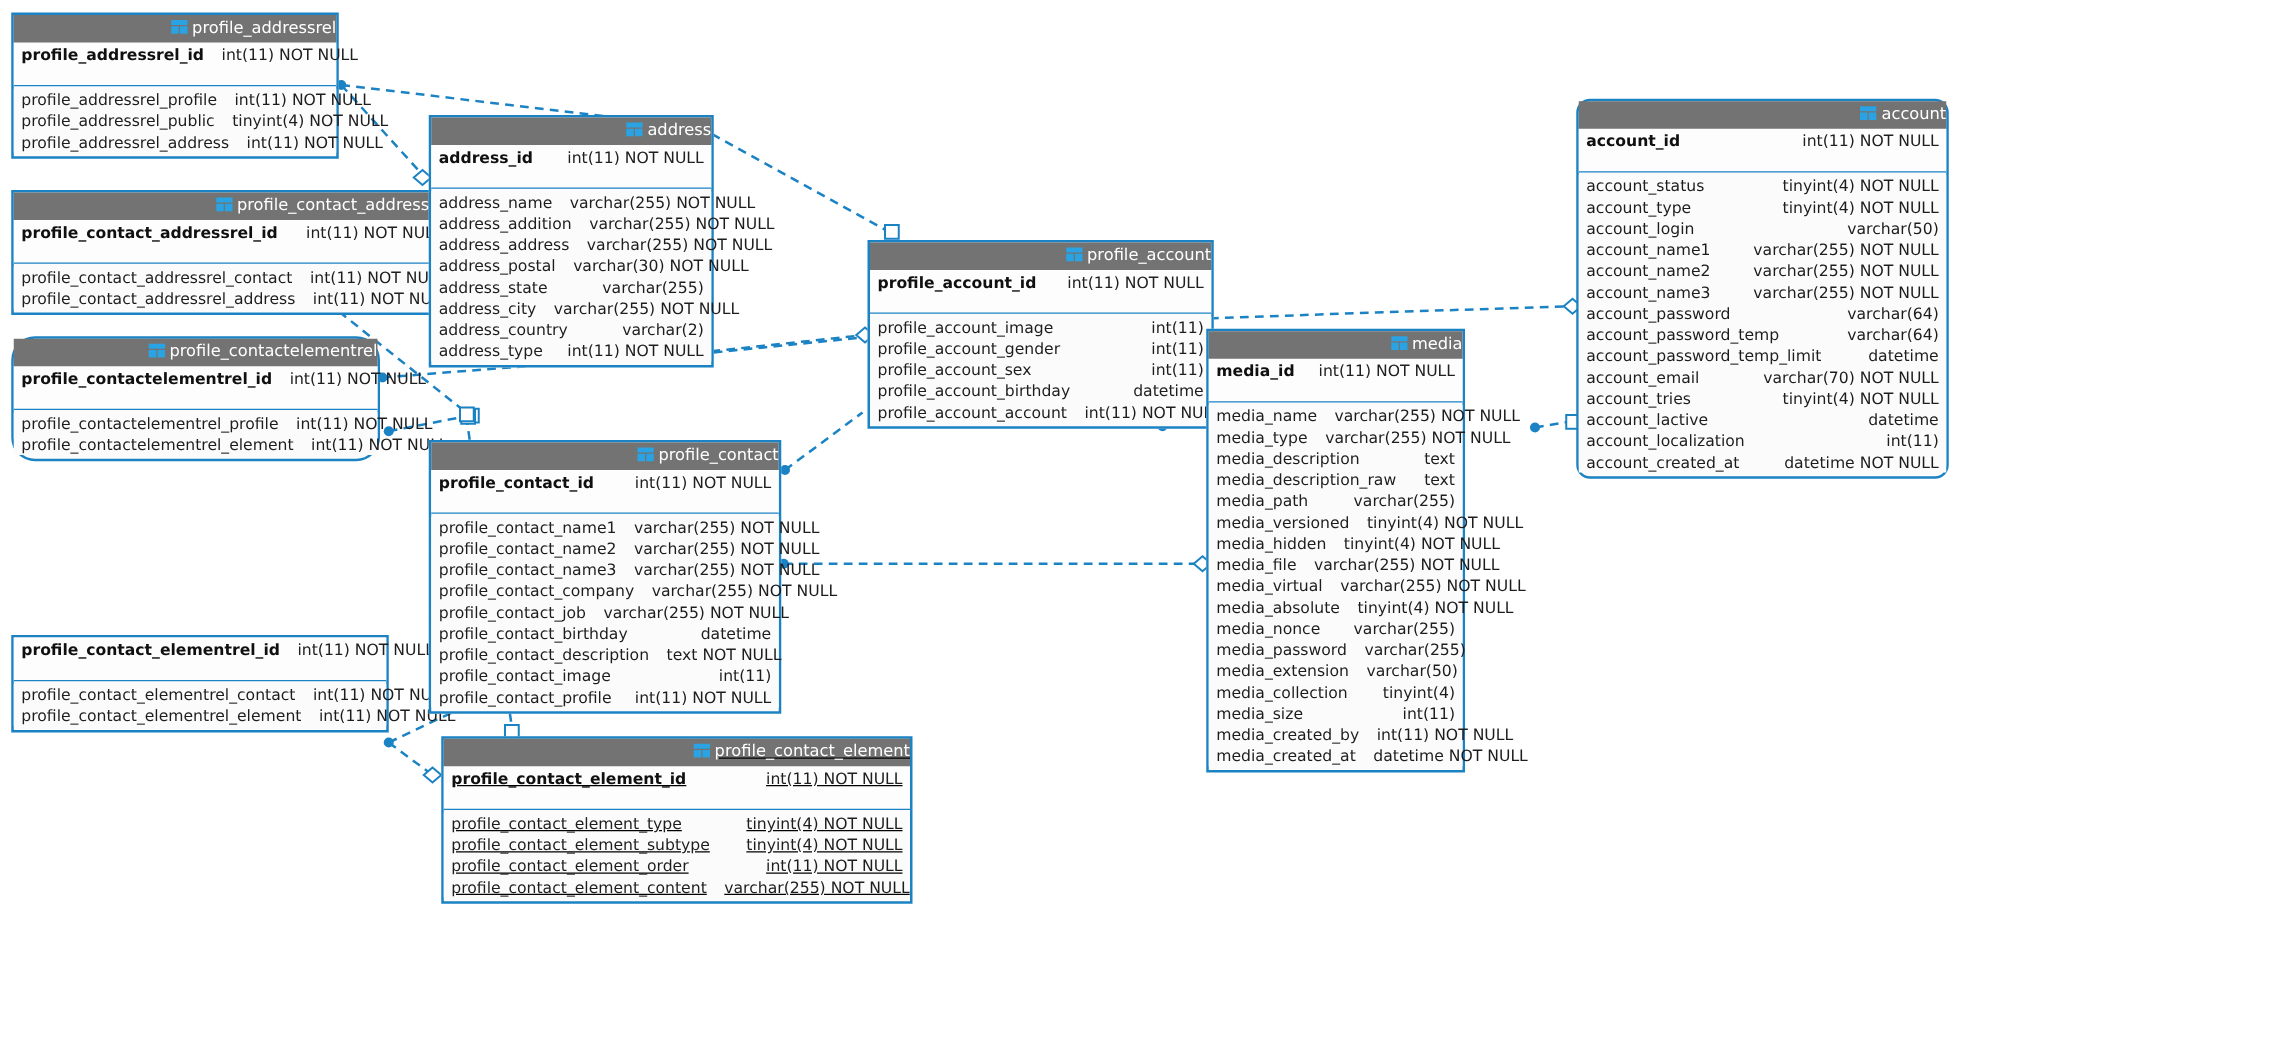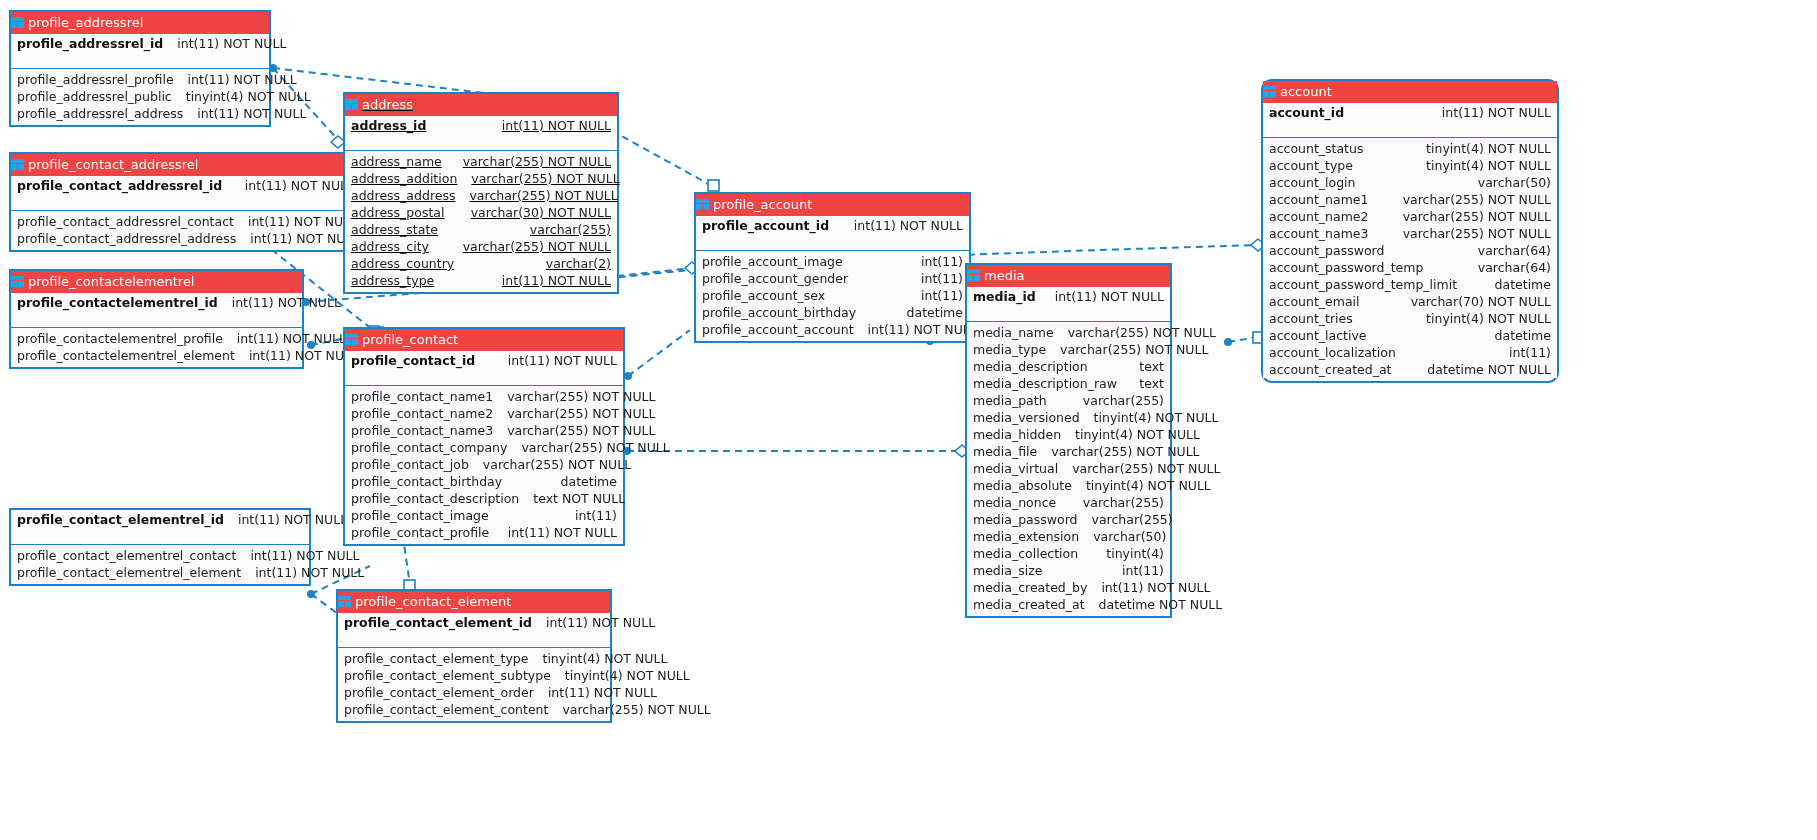--- a/index.html
+++ b/index.html
@@ -32,25 +32,25 @@
   .entity {
     position: absolute;
     box-sizing: border-box;
     border: 2px solid #1b82c4;
     background: #fbfbfb;
     z-index: 5;
     font-size: 12.5px;
     box-shadow: 0 0 0 0 rgba(0,0,0,0);
   }
   .entity-header {
-    background: #ef4444;
+    background: #737373;
     color: #ffffff;
     height: 22px;
     line-height: 22px;
-    text-align: left;
+    text-align: right;
     font-size: 13px;
     position: relative;
     white-space: nowrap;
     overflow: hidden;
   }
   .tbl-icon {
     display: inline-block;
     width: 13px;
     height: 11px;
     vertical-align: -1px;
@@ -185,21 +185,21 @@
           <div class="field-row">
             <span class="col-name">profile_contact_addressrel_contact</span>
             <span class="col-type">int(11) NOT NULL</span>
           </div>
           <div class="field-row">
             <span class="col-name">profile_contact_addressrel_address</span>
             <span class="col-type">int(11) NOT NULL</span>
           </div>
         </div>
       </div>
-      <div class="entity" style="left: 9px; top: 269px; width: 295px;">
+      <div class="entity" style="left: 9px; top: 269px; width: 295px; border-radius: 19px;">
         <div class="entity-header"><span class="tbl-icon"><i class="top"></i><i class="bl"></i><i class="br"></i></span><span>profile_contactelementrel</span></div>
         <div class="pk-row">
           <span class="col-name">profile_contactelementrel_id</span>
           <span class="col-type">int(11) NOT NULL</span>
         </div>
         <div class="field-list">
           <div class="field-row">
             <span class="col-name">profile_contactelementrel_profile</span>
             <span class="col-type">int(11) NOT NULL</span>
           </div>
@@ -218,21 +218,21 @@
           <div class="field-row">
             <span class="col-name">profile_contact_elementrel_contact</span>
             <span class="col-type">int(11) NOT NULL</span>
           </div>
           <div class="field-row">
             <span class="col-name">profile_contact_elementrel_element</span>
             <span class="col-type">int(11) NOT NULL</span>
           </div>
         </div>
       </div>
-      <div class="entity" style="left: 343px; top: 92px; width: 276px; text-decoration: underline;">
+      <div class="entity" style="left: 343px; top: 92px; width: 228px;">
         <div class="entity-header"><span class="tbl-icon"><i class="top"></i><i class="bl"></i><i class="br"></i></span><span>address</span></div>
         <div class="pk-row">
           <span class="col-name">address_id</span>
           <span class="col-type">int(11) NOT NULL</span>
         </div>
         <div class="field-list">
           <div class="field-row">
             <span class="col-name">address_name</span>
             <span class="col-type">varchar(255) NOT NULL</span>
           </div>
@@ -259,21 +259,21 @@
           <div class="field-row">
             <span class="col-name">address_country</span>
             <span class="col-type">varchar(2)</span>
           </div>
           <div class="field-row">
             <span class="col-name">address_type</span>
             <span class="col-type">int(11) NOT NULL</span>
           </div>
         </div>
       </div>
-      <div class="entity" style="left: 343px; top: 327px; width: 282px;">
+      <div class="entity" style="left: 343px; top: 352px; width: 282px;">
         <div class="entity-header"><span class="tbl-icon"><i class="top"></i><i class="bl"></i><i class="br"></i></span><span>profile_contact</span></div>
         <div class="pk-row">
           <span class="col-name">profile_contact_id</span>
           <span class="col-type">int(11) NOT NULL</span>
         </div>
         <div class="field-list">
           <div class="field-row">
             <span class="col-name">profile_contact_name1</span>
             <span class="col-type">varchar(255) NOT NULL</span>
           </div>
@@ -304,21 +304,21 @@
           <div class="field-row">
             <span class="col-name">profile_contact_image</span>
             <span class="col-type">int(11)</span>
           </div>
           <div class="field-row">
             <span class="col-name">profile_contact_profile</span>
             <span class="col-type">int(11) NOT NULL</span>
           </div>
         </div>
       </div>
-      <div class="entity" style="left: 336px; top: 589px; width: 276px;">
+      <div class="entity" style="left: 353px; top: 589px; width: 377px; text-decoration: underline;">
         <div class="entity-header"><span class="tbl-icon"><i class="top"></i><i class="bl"></i><i class="br"></i></span><span>profile_contact_element</span></div>
         <div class="pk-row">
           <span class="col-name">profile_contact_element_id</span>
           <span class="col-type">int(11) NOT NULL</span>
         </div>
         <div class="field-list">
           <div class="field-row">
             <span class="col-name">profile_contact_element_type</span>
             <span class="col-type">tinyint(4) NOT NULL</span>
           </div>

